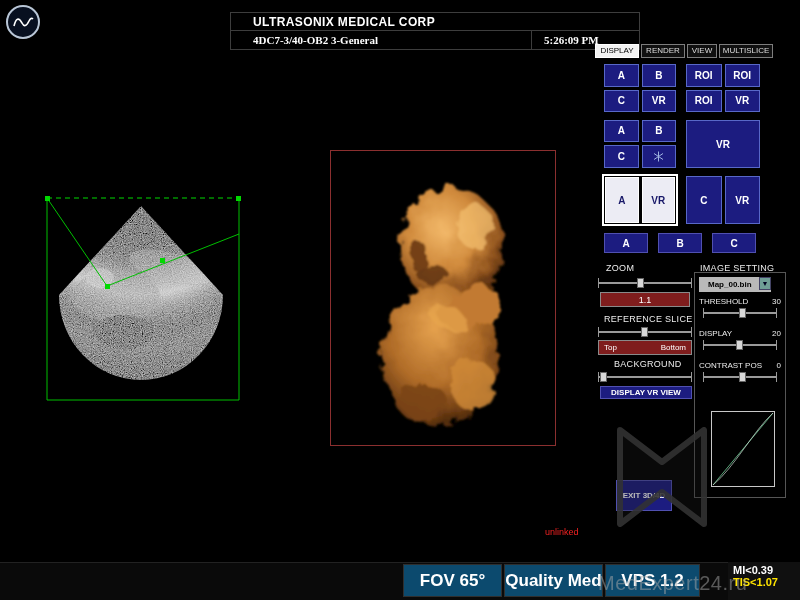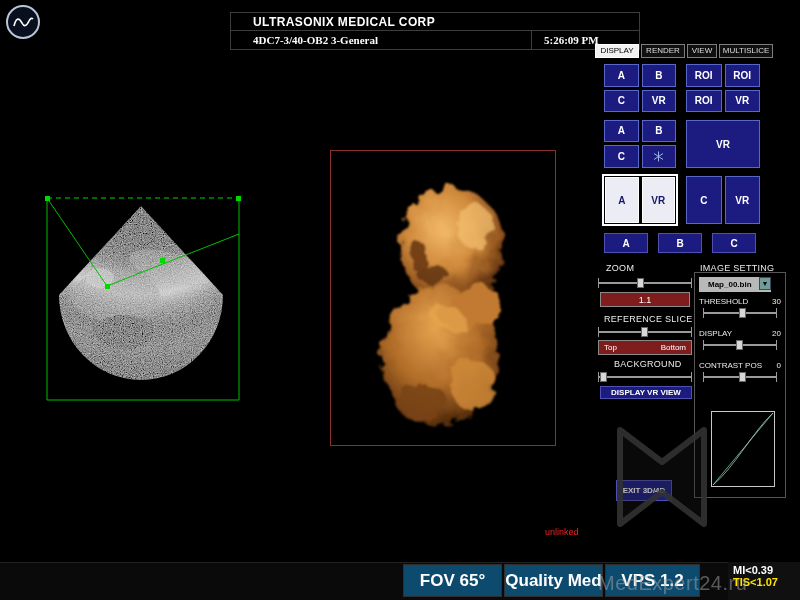--- a/index.html
+++ b/index.html
@@ -203,21 +203,21 @@
   </div>
 
   <div id="curve-box">
     <svg width="62" height="74" viewBox="0 0 62 74">
       <line x1="1" y1="73" x2="61" y2="1" stroke="#5aa57a" stroke-width="1"></line>
       <path d="M1,73 C22,56 42,18 61,1" stroke="#d9e8e0" stroke-width="0.8" fill="none" opacity="0.8"></path>
     </svg>
   </div>
 </div>
 
-<div class="nbtn" style="left:616px;top:480px;width:56px;height:21px;font-size:8px">EXIT 3D/4D</div>
+<div class="nbtn" style="left:616px;top:480px;width:56px;height:31px;font-size:8px">EXIT 3D/4D</div>
 
 <div class="abs" id="us2d">
   <svg width="186" height="190" viewBox="0 0 186 190">
     <defs>
       <clipPath id="fanClip">
           <path d="M93,6 L175,95 A82,85 0 0 1 11,95 Z"></path>
         </clipPath>
       <radialGradient id="fanG" gradientUnits="userSpaceOnUse" cx="93" cy="-30" r="240">
         <stop offset="0" stop-color="#000000"></stop>
         <stop offset="0.28" stop-color="#121212"></stop>

